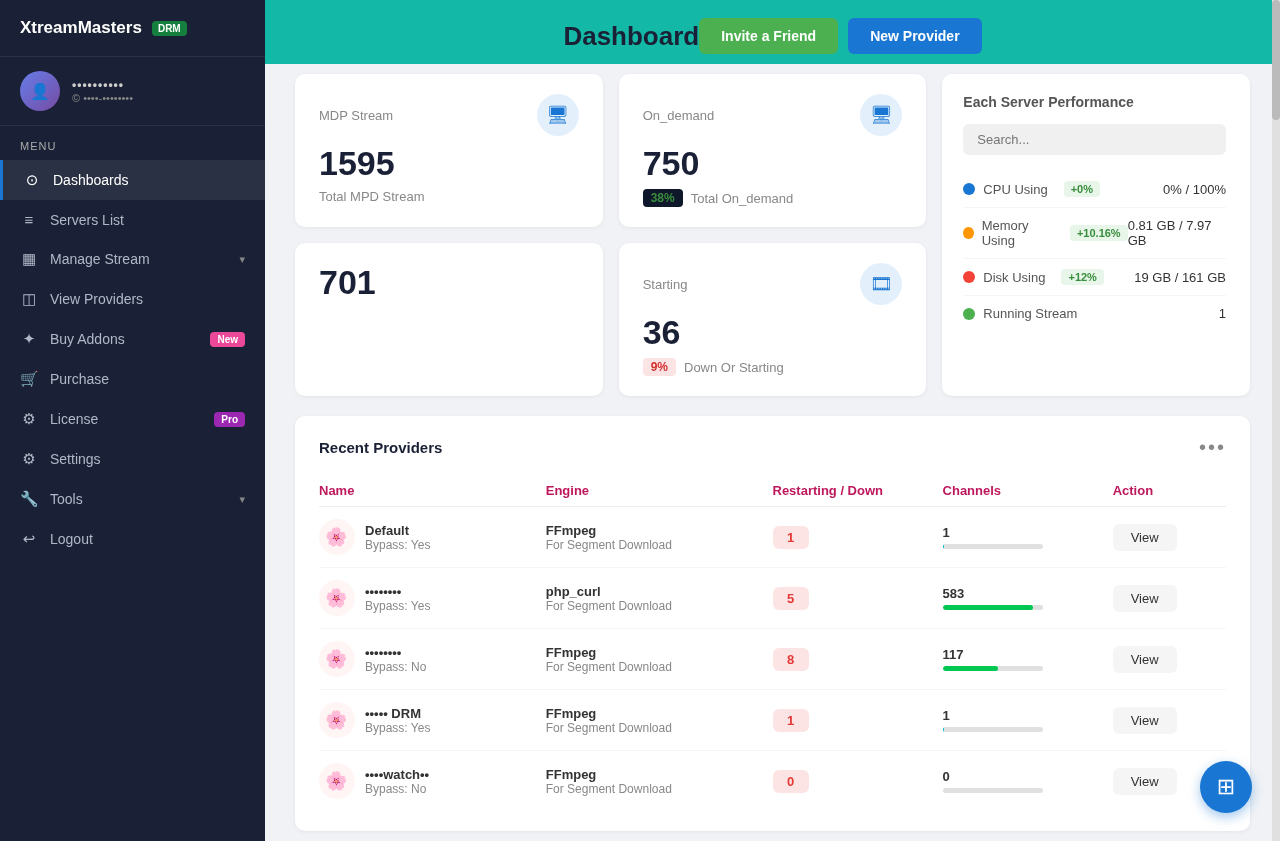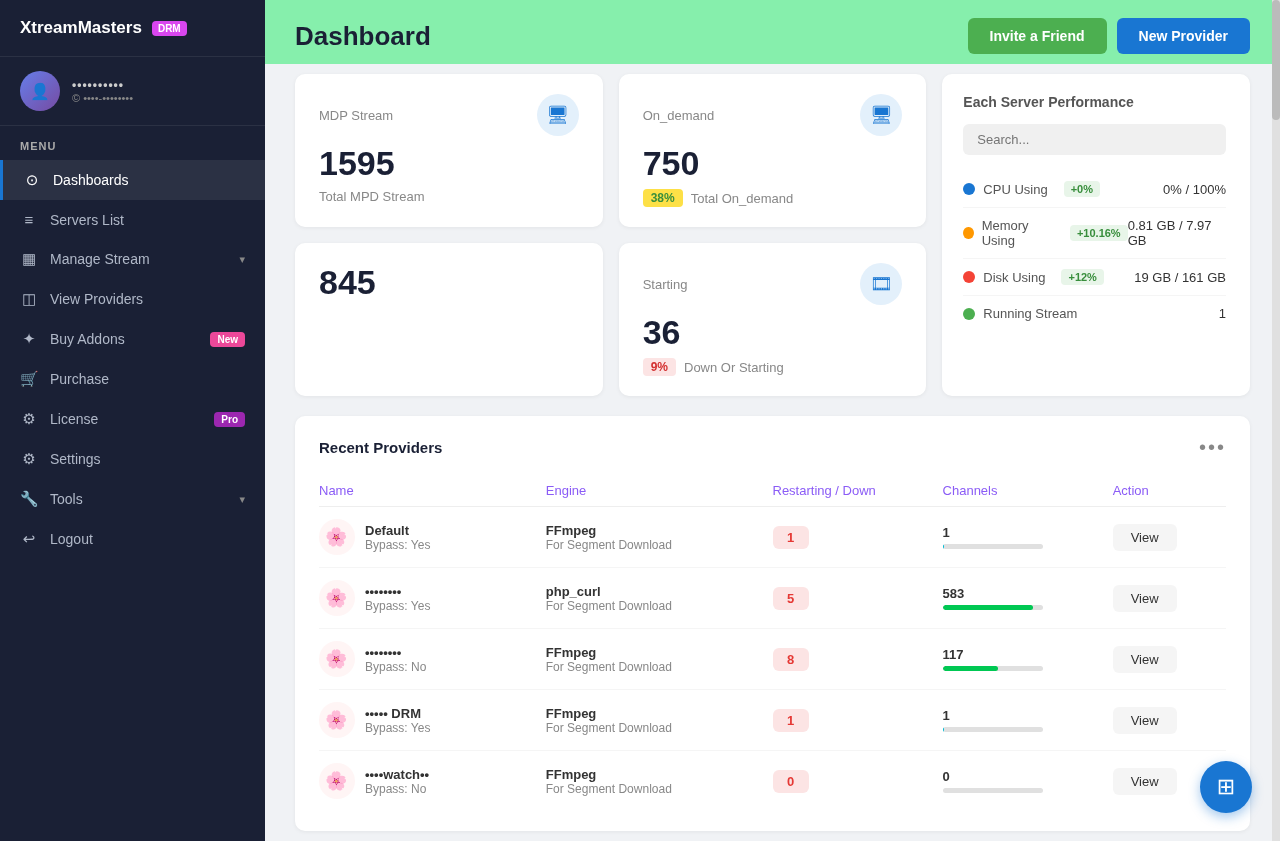--- a/index.html
+++ b/index.html
@@ -22,21 +22,21 @@
       padding: 18px 20px;
       gap: 10px;
       border-bottom: 1px solid rgba(255,255,255,0.08);
     }
     .brand-name {
       font-size: 17px;
       font-weight: 700;
       color: #fff;
     }
     .drm-badge {
-      background: #d946ef;
+      background: #15803d;
       color: #fff;
       font-size: 10px;
       font-weight: 700;
       padding: 2px 6px;
       border-radius: 4px;
     }
     .sidebar-user {
       display: flex;
       align-items: center;
       gap: 12px;
@@ -53,21 +53,21 @@
       justify-content: center;
       font-size: 16px;
       color: #fff;
     }
     .user-info { display: flex; flex-direction: column; }
     .user-name { font-size: 12px; font-weight: 600; color: #ccc; letter-spacing: 1px; }
     .user-sub { font-size: 11px; color: #888; }
     .sidebar-menu-label {
       padding: 14px 20px 8px;
       font-size: 11px;
-      font-weight: 700;
+      font-weight: 400;
       color: #aaa;
       text-transform: uppercase;
       letter-spacing: 1px;
     }
     .sidebar-item {
       display: flex;
       align-items: center;
       gap: 12px;
       padding: 11px 20px;
       color: #b0b8c8;
@@ -97,23 +97,23 @@
     #main {
       flex: 1;
       display: flex;
       flex-direction: column;
       overflow-y: auto;
       background: #f0f2f5;
     }
     .top-bar {
       display: flex;
       align-items: center;
-      justify-content: space-between;
+      justify-content: center;
       padding: 18px 30px 10px;
-      background: #86efac;
+      background: #14b8a6;
     }
     .page-title {
       font-size: 26px;
       font-weight: 700;
       color: #1a2035;
     }
     .top-actions { display: flex; gap: 10px; }
     .btn-invite {
       background: #4caf50;
       color: #fff;
@@ -186,21 +186,21 @@
       gap: 8px;
       font-size: 13px;
       color: #888;
     }
     .stat-pct {
       padding: 2px 8px;
       border-radius: 4px;
       font-size: 12px;
       font-weight: 700;
     }
-    .pct-green { background: #fde047; color: #388e3c; }
+    .pct-green { background: #0f172a; color: #388e3c; }
     .pct-red { background: #fce4e4; color: #d32f2f; }
 
     
     .server-title { font-size: 14px; font-weight: 600; color: #555; margin-bottom: 14px; }
     .server-search {
       background: #f0f0f0;
       border: none;
       border-radius: 6px;
       padding: 8px 14px;
       width: 100%;
@@ -261,22 +261,22 @@
     }
     .section-title { font-size: 15px; font-weight: 700; color: #1a2035; }
     .more-btn { background: none; border: none; font-size: 20px; color: #888; cursor: pointer; letter-spacing: 2px; }
 
     .table-header {
       display: grid;
       grid-template-columns: 2fr 2fr 1.5fr 1.5fr 1fr;
       padding: 8px 0;
       border-bottom: 1px solid #eee;
       font-size: 13px;
-      font-weight: 400;
-      color: #8b5cf6;
+      font-weight: 700;
+      color: #be185d;
     }
     .table-row {
       display: grid;
       grid-template-columns: 2fr 2fr 1.5fr 1.5fr 1fr;
       padding: 12px 0;
       border-bottom: 1px solid #f5f5f5;
       align-items: center;
     }
     .table-row:last-child { border-bottom: none; }
     .provider-name-cell {
@@ -506,21 +506,21 @@
       <div class="perf-row">
         <div class="perf-label">
           <div class="dot dot-green"></div>
           <span>Running Stream</span>
         </div>
         <span class="perf-value">1</span>
       </div>
     </div>
 
     <div class="stat-card">
-      <div class="stat-value">845</div>
+      <div class="stat-value">701</div>
     </div>
 
     <div class="stat-card">
       <div class="stat-header">
         <span class="stat-label">Starting</span>
         <div class="stat-icon">🎞</div>
       </div>
       <div class="stat-value">36</div>
       <div class="stat-footer">
         <span class="stat-pct pct-red">9%</span>

